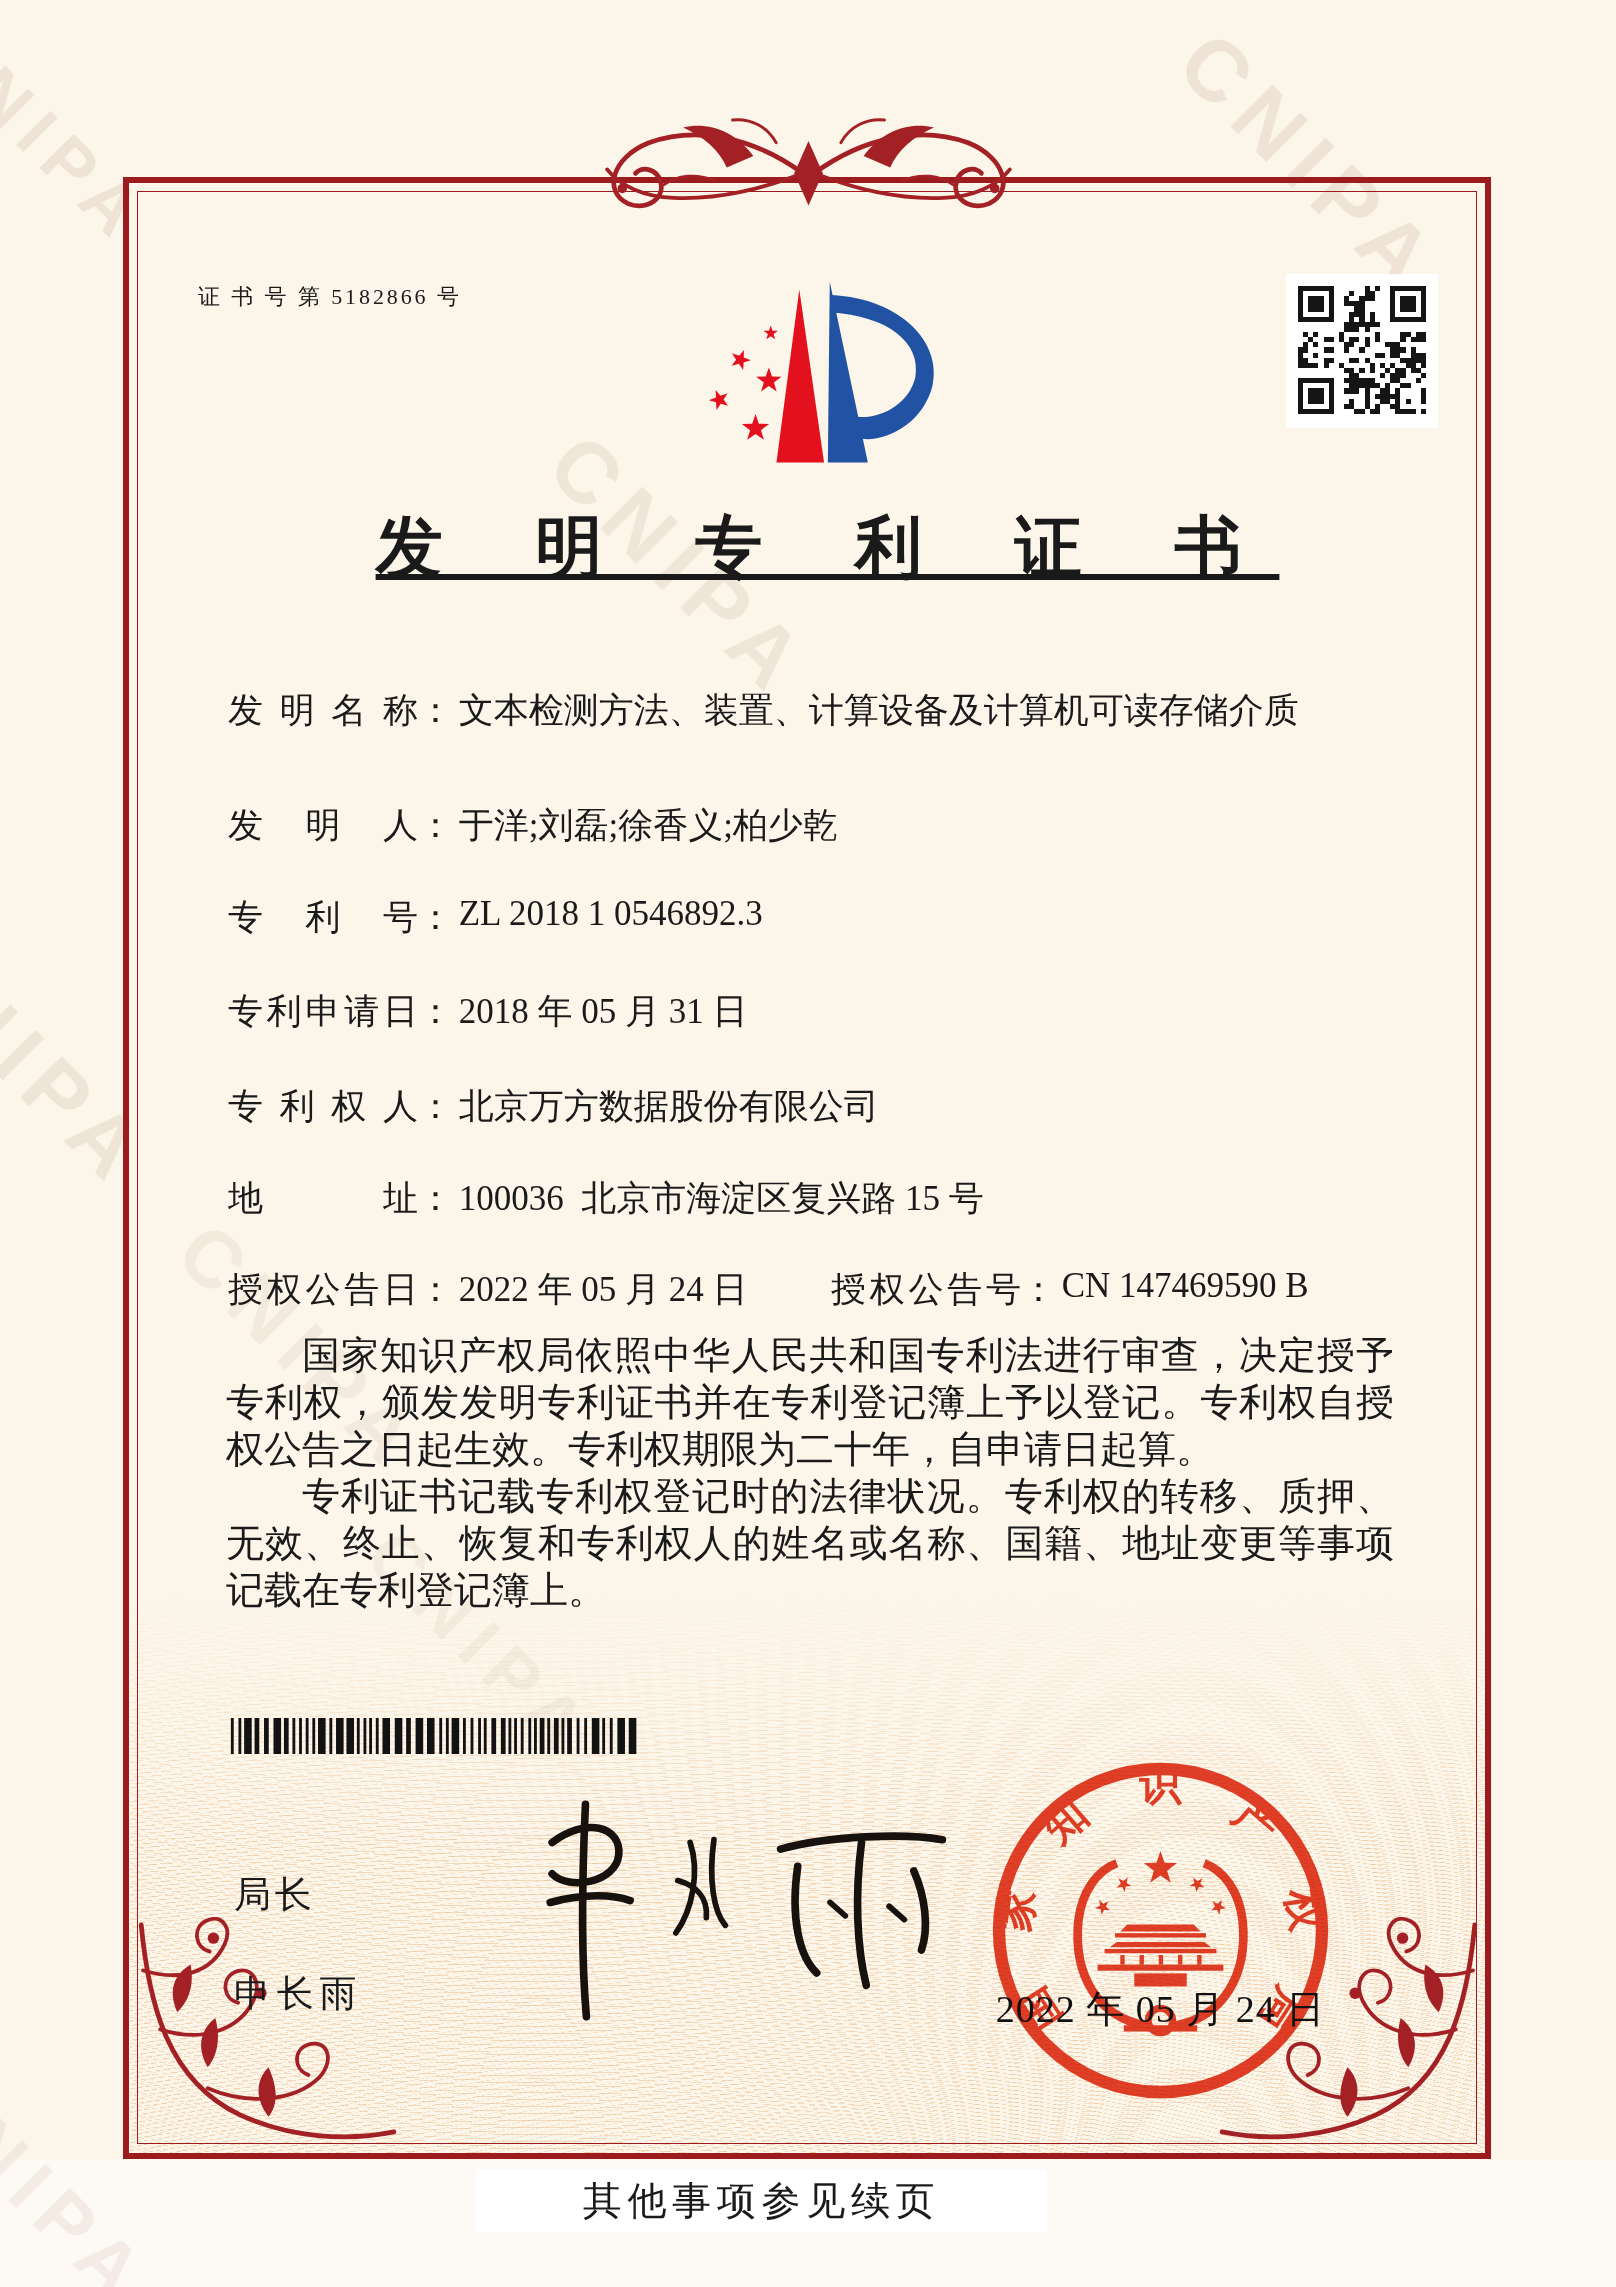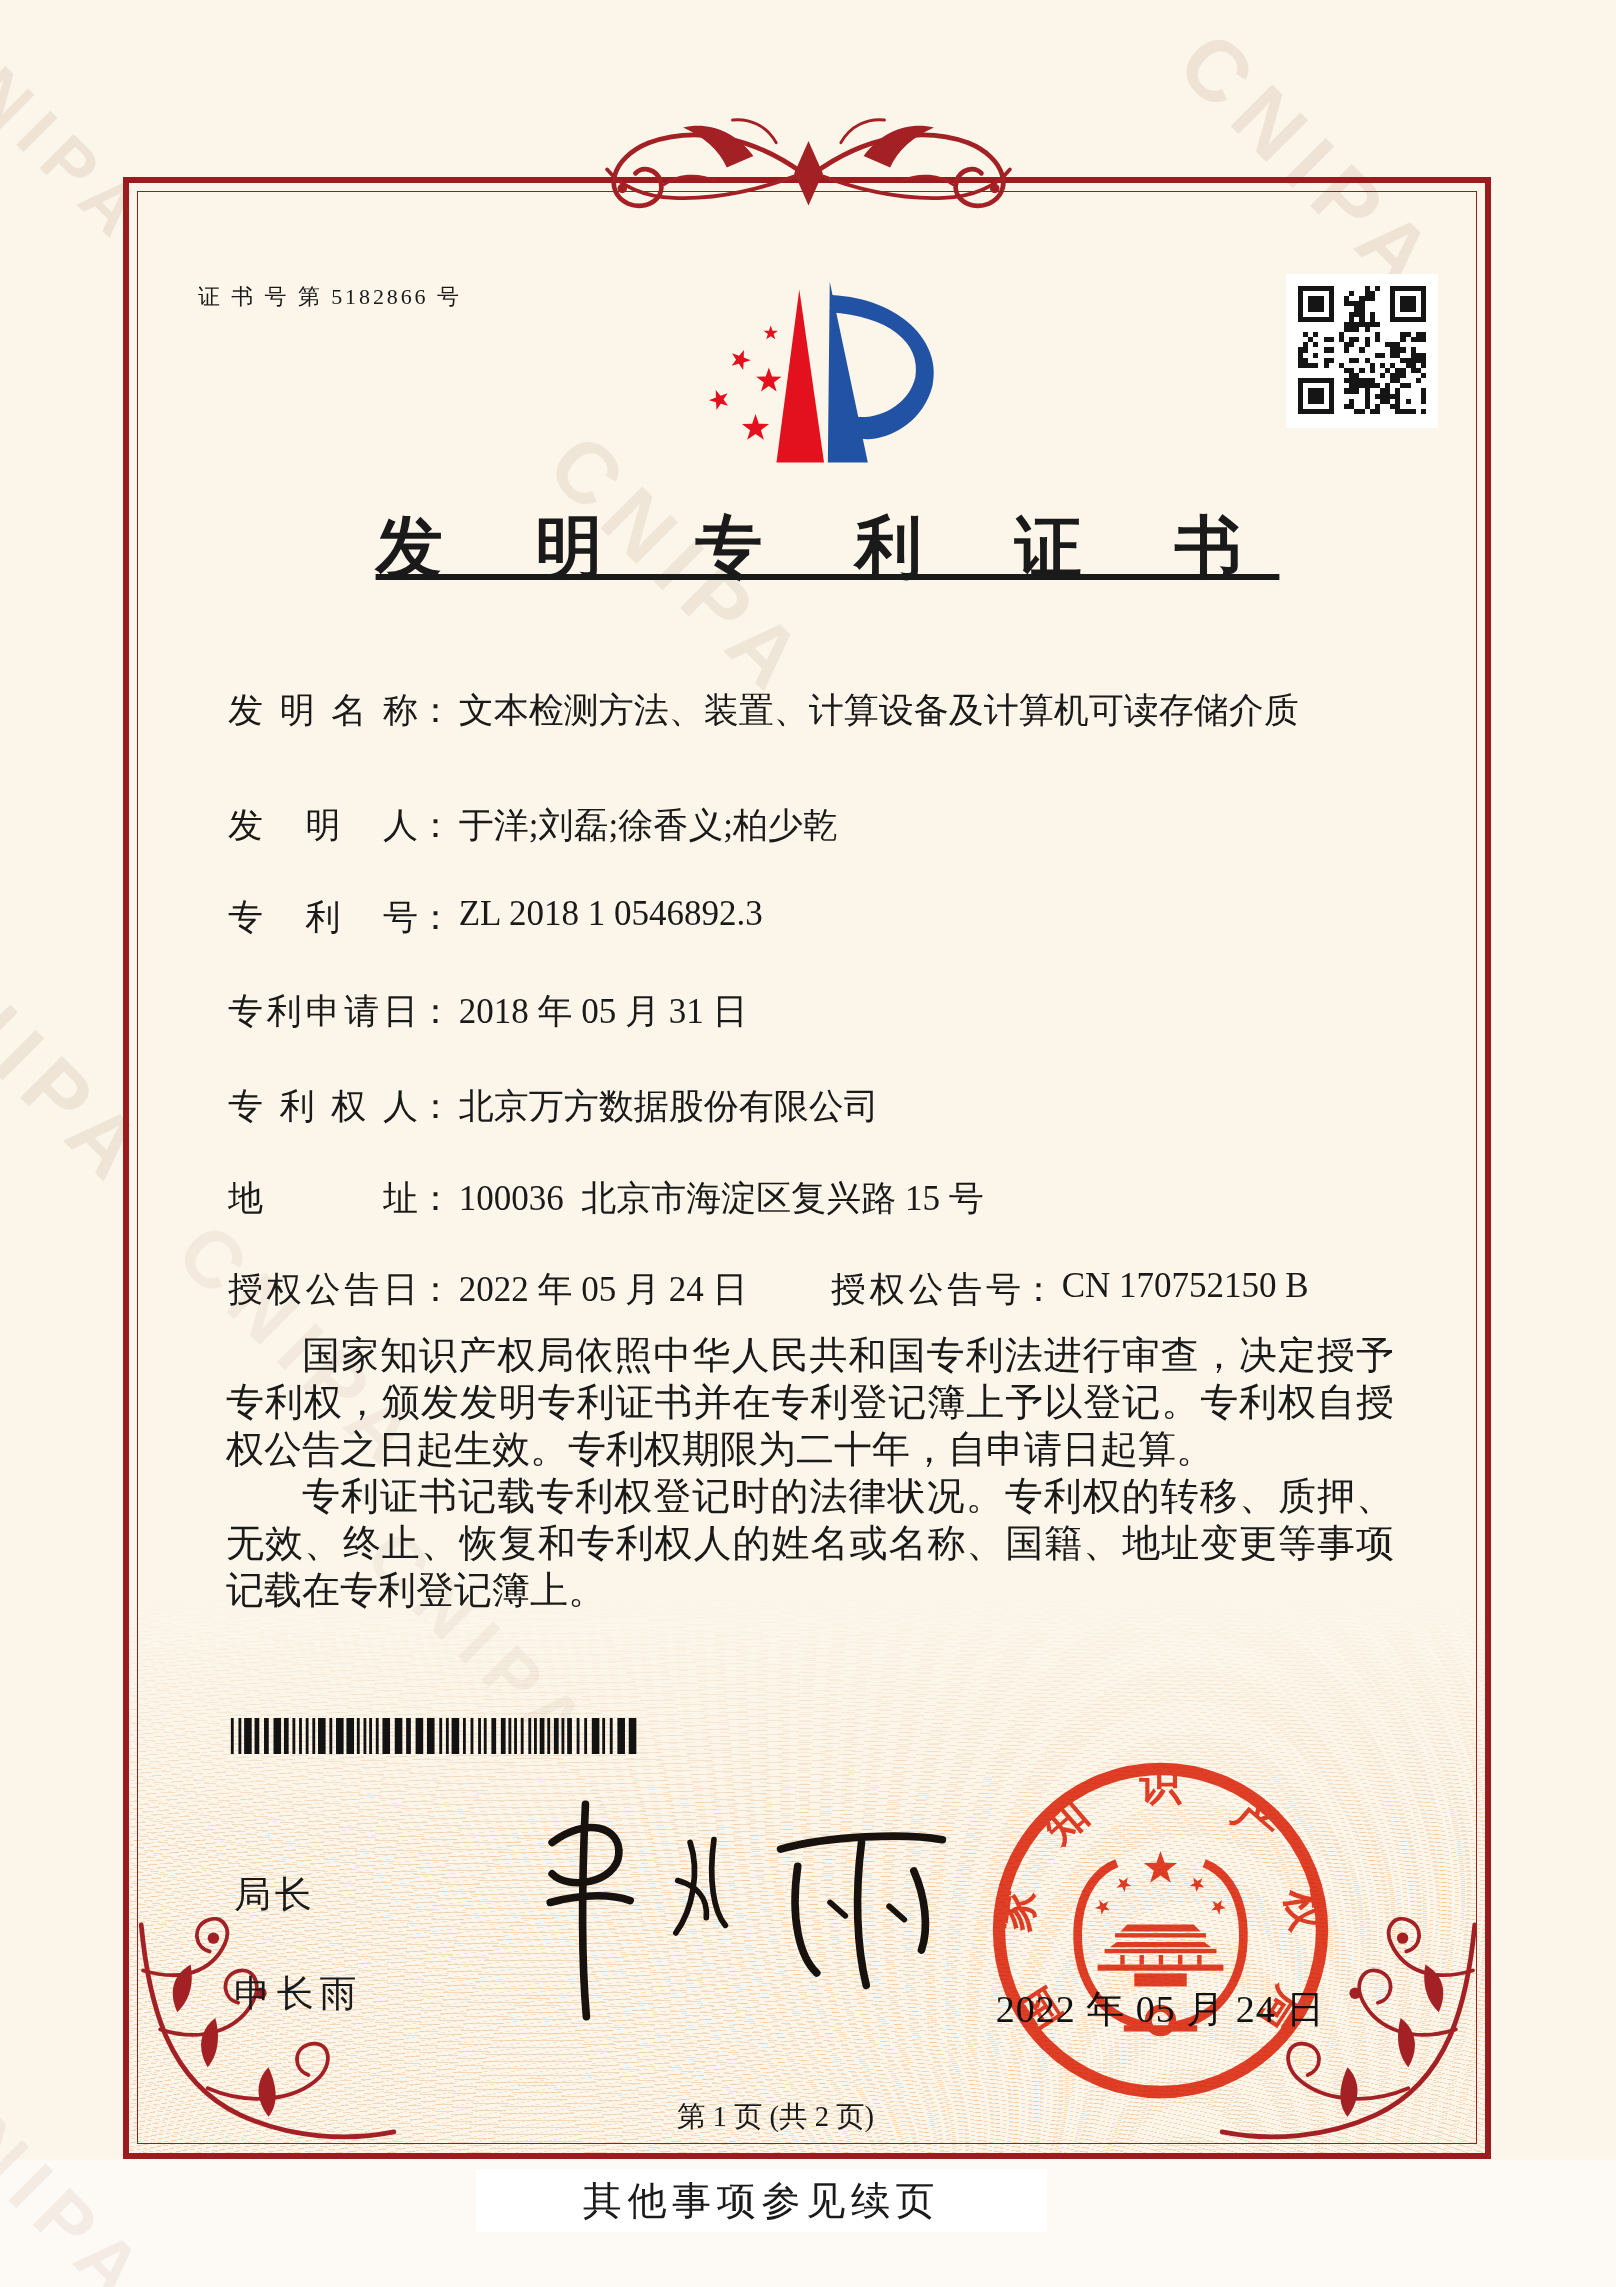--- a/index.html
+++ b/index.html
@@ -357,21 +357,21 @@
   </div>
   <div class="row r4">
     <span class="label">专利权人</span><span class="colon">：</span><span class="value">北京万方数据股份有限公司</span>
   </div>
   <div class="row r5">
     <span class="label">地址</span><span class="colon">：</span><span class="value">100036  北京市海淀区复兴路 15 号</span>
   </div>
   <div class="row r6">
     <span class="label">授权公告日</span><span class="colon">：</span><span class="value">2022 年 05 月 24 日</span>
     <span class="pair2">
-      <span class="label">授权公告号</span><span class="colon">：</span><span class="value">CN 170752150 B</span>
+      <span class="label">授权公告号</span><span class="colon">：</span><span class="value">CN 147469590 B</span>
     </span>
   </div>
 
   <div class="paras">
     <p>国家知识产权局依照中华人民共和国专利法进行审查，决定授予专利权，颁发发明专利证书并在专利登记簿上予以登记。专利权自授权公告之日起生效。专利权期限为二十年，自申请日起算。</p>
     <p>专利证书记载专利权登记时的法律状况。专利权的转移、质押、无效、终止、恢复和专利权人的姓名或名称、国籍、地址变更等事项记载在专利登记簿上。</p>
   </div>
 
   <svg class="barcode" id="barcode" width="411" height="36" viewBox="0 0 432 38">
       <rect x="0" y="0" width="3" height="38" fill="#121212"></rect>
@@ -479,19 +479,18 @@
         <rect x="-30" y="36" width="60" height="15"></rect>
         <path d="M-16,96 C-72,86 -100,38 -94,-24 C-90,-58 -72,-82 -50,-90" stroke="#e2371d" stroke-width="10" fill="none"></path>
         <path d="M16,96 C72,86 100,38 94,-24 C90,-58 72,-82 50,-90" stroke="#e2371d" stroke-width="10" fill="none"></path>
         <circle cx="0" cy="90" r="14" stroke="#e2371d" stroke-width="8" fill="none"></circle>
         <path d="M-42,99 L42,99" stroke="#e2371d" stroke-width="7" fill="none"></path>
       </g>
     </svg>
   </div>
   <div class="seal-date">2022 年 05 月 24 日</div>
 
-  <div class="page-num">第 1 页 (共 2 页)</div>
   <div class="note-band">
     <div class="note-text">其他事项参见续页</div>
   </div>
 
 </div>
 
 
 </body></html>

